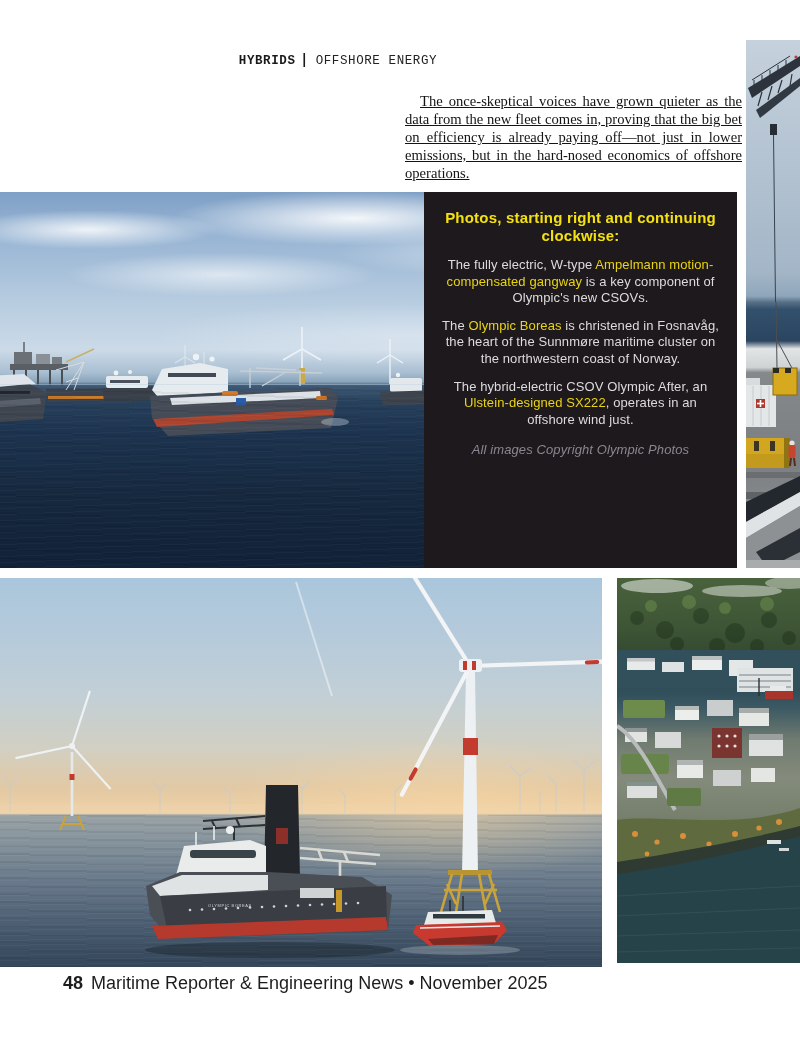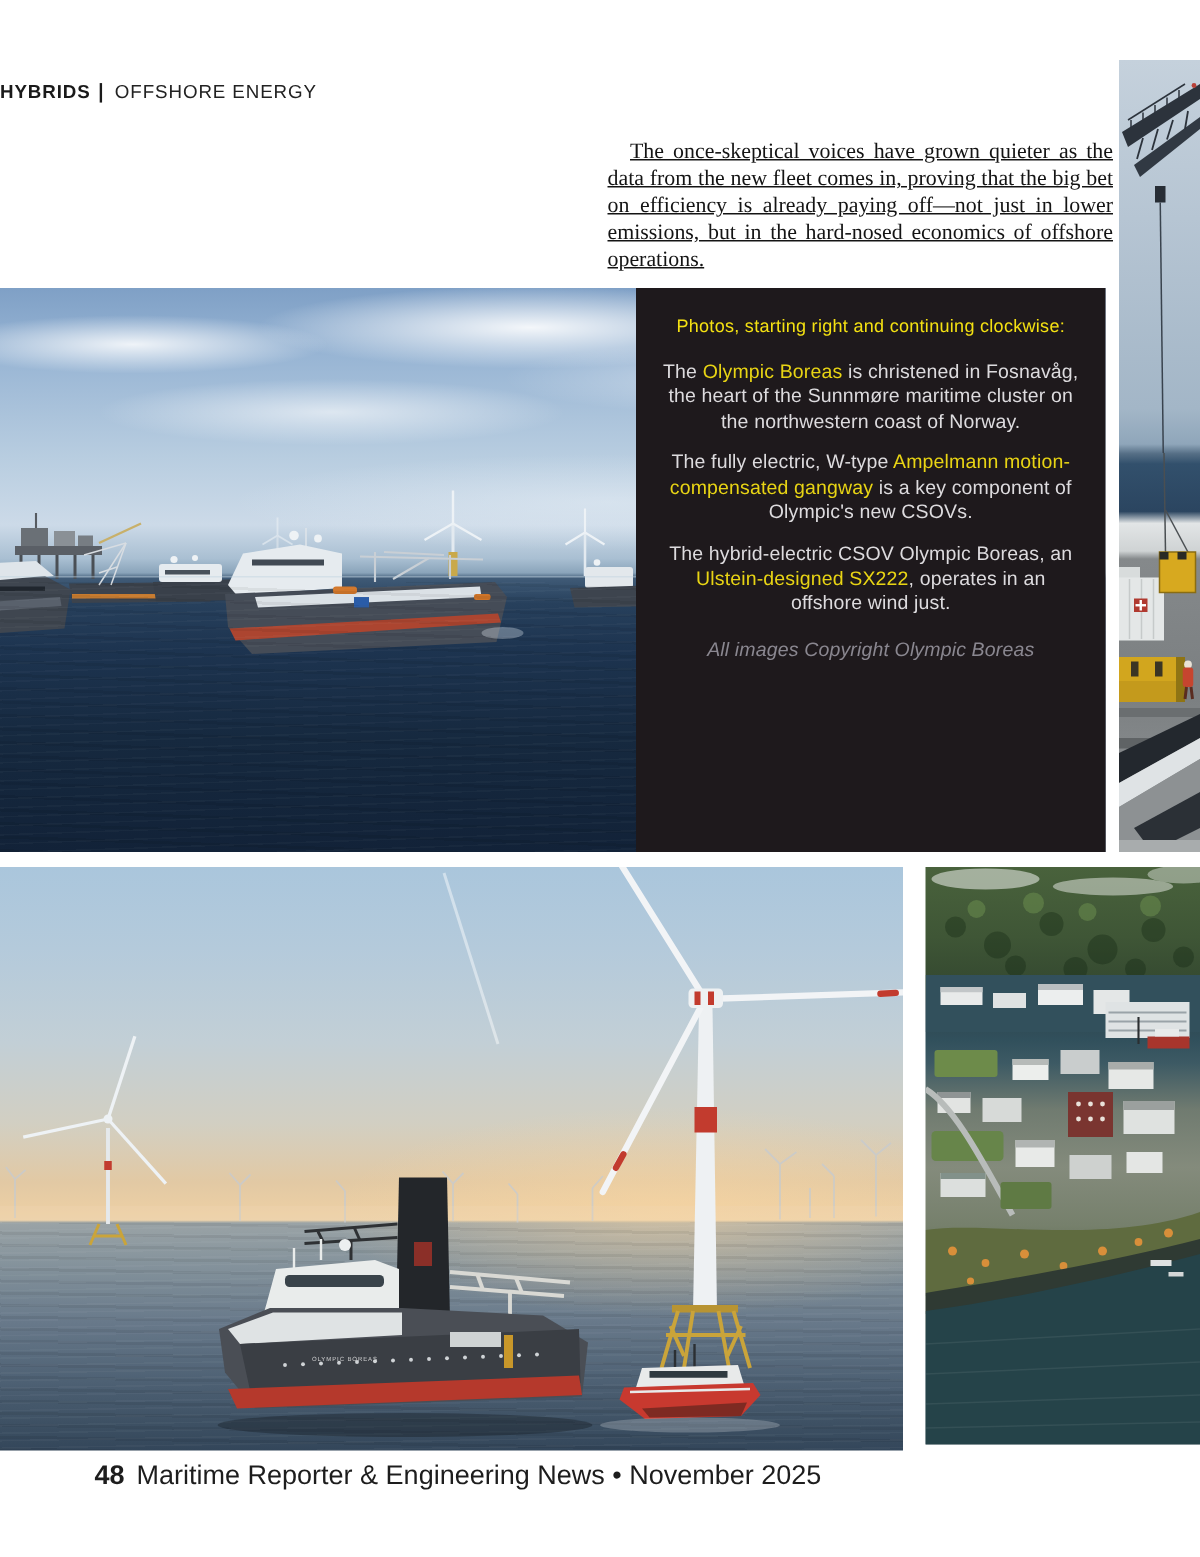--- a/index.html
+++ b/index.html
@@ -1,22 +1,22 @@
 <!DOCTYPE html>
 <html style="--caption-bg: #1e191c; --accent: #e8d414; --caption-heading: #f4e112; --caption-text: #dddbde; --caption-credit: #8a8790;"><head>
 <meta charset="utf-8">
 <style>
   html,body{margin:0;padding:0;background:#ffffff;}
   body{width:800px;height:1038px;font-family:"Liberation Serif",serif;}
   .page{position:relative;width:800px;height:1038px;background:#fff;overflow:hidden;}
   .abs{position:absolute;}
 
   
-  .kicker{left:0;top:54px;width:676px;text-align:left;
-    font-family:Liberation Sans, sans-serif;font-size:12.5px;letter-spacing:.6px;color:#1a1a1a;}
+  .kicker{left:0;top:54px;width:676px;text-align:center;
+    font-family:Liberation Mono, monospace;font-size:12.5px;letter-spacing:.6px;color:#1a1a1a;}
   .kicker .k-section{font-weight:bold;}
   .kicker .k-div{margin:0 7px 0 5px;font-weight:bold;transform:scaleY(1.1);display:inline-block;}
   .kicker .k-topic{color:#222;}
 
   
   .col{top:92px;width:337px;font-size:14.6px;line-height:18px;text-align:justify;color:#141414;margin:0;}
   .col-left{left:63px;}
   .col-right{left:405px;text-indent:15px;text-decoration:underline;}
 
   
@@ -32,21 +32,21 @@
     background:
       repeating-linear-gradient(178deg, rgba(255,255,255,.05) 0 1px, transparent 1px 6px),
       repeating-linear-gradient(2deg, rgba(0,0,0,.10) 0 2px, transparent 2px 9px);
     opacity:.55;}
   .photo-fleet svg{position:absolute;left:0;top:0;}
 
   
   .caption-box{left:424px;top:192px;width:313px;height:376px;background:var(--caption-bg,#1e191c);
     box-sizing:border-box;padding:17px 16px 12px;overflow:hidden;text-align:center;
     font-family:"Liberation Sans",sans-serif;color:var(--caption-text,#dddbde);}
-  .caption-box h3{margin:0 0 13px;font-size:12px;line-height:17.5px;font-weight:normal;
+  .caption-box h3{margin:0 0 13px;font-size:15px;line-height:17.5px;font-weight:bold;
     color:var(--caption-heading,#f4e112);letter-spacing:.2px;}
   .caption-box p{margin:0 0 11px;font-size:13px;line-height:16.6px;letter-spacing:.1px;}
   .caption-box p .accent{color:var(--accent,#e8d414);}
   .caption-box .credit{margin-top:14px;font-style:italic;color:var(--caption-credit,#8a8790);font-size:13px;}
 
   
   .strip{left:746px;top:40px;width:54px;height:528px;overflow:hidden;
     background:linear-gradient(180deg,#c5d1dc 0%,#b6c5d3 20%,#a3b6c7 44%,#8fa6ba 48.5%,#566f86 49.7%,#32506c 51%,#2b4560 57%,#e2e5e6 58.5%,#cfd3d4 62%,#85898b 63%,#7b7f81 80%,#94989a 100%);}
   .strip svg{position:absolute;left:0;top:0;}
 
@@ -175,24 +175,24 @@
         <rect x="390" y="186" width="32" height="14" fill="#e3e8ec" rx="2"></rect>
         <polygon points="380,200 440,198 444,206 440,212 383,213" fill="#3d444e"></polygon>
         <circle cx="398" cy="183" r="2.2" fill="#eef2f5"></circle>
       </g>
       <line x1="0" y1="192.5" x2="737" y2="192.5" stroke="rgba(190,210,225,.45)" stroke-width="1"></line>
     </svg>
   </div>
 
   <aside class="abs caption-box">
     <h3>Photos, starting right and continuing clockwise:</h3>
+    <p><span>The fully electric, W-type </span><span class="accent">Ampelmann motion-compensated gangway</span><span> is a key component of Olympic's new CSOVs.</span></p>
     <p><span>The </span><span class="accent">Olympic Boreas</span><span> is christened in Fosnavåg, the heart of the Sunnmøre maritime cluster on the northwestern coast of Norway.</span></p>
-    <p><span>The fully electric, W-type </span><span class="accent">Ampelmann motion-compensated gangway</span><span> is a key component of Olympic's new CSOVs.</span></p>
-    <p><span>The hybrid-electric CSOV Olympic Boreas, an </span><span class="accent">Ulstein-designed SX222</span><span>, operates in an offshore wind just.</span></p>
-    <p class="credit">All images Copyright Olympic Boreas</p>
+    <p><span>The hybrid-electric CSOV Olympic After, an </span><span class="accent">Ulstein-designed SX222</span><span>, operates in an offshore wind just.</span></p>
+    <p class="credit">All images Copyright Olympic Photos</p>
   </aside>
 
   <div class="abs strip">
     <svg width="54" height="528" viewBox="0 0 54 528">
       <g>
         <line x1="6" y1="40" x2="44" y2="16" stroke="#2c333c" stroke-width="1"></line>
         <g stroke="#2c333c" stroke-width="1">
           <line x1="8" y1="46" x2="8" y2="40"></line>
             <line x1="16" y1="41" x2="16" y2="35"></line>
           <line x1="24" y1="36" x2="24" y2="30"></line>

